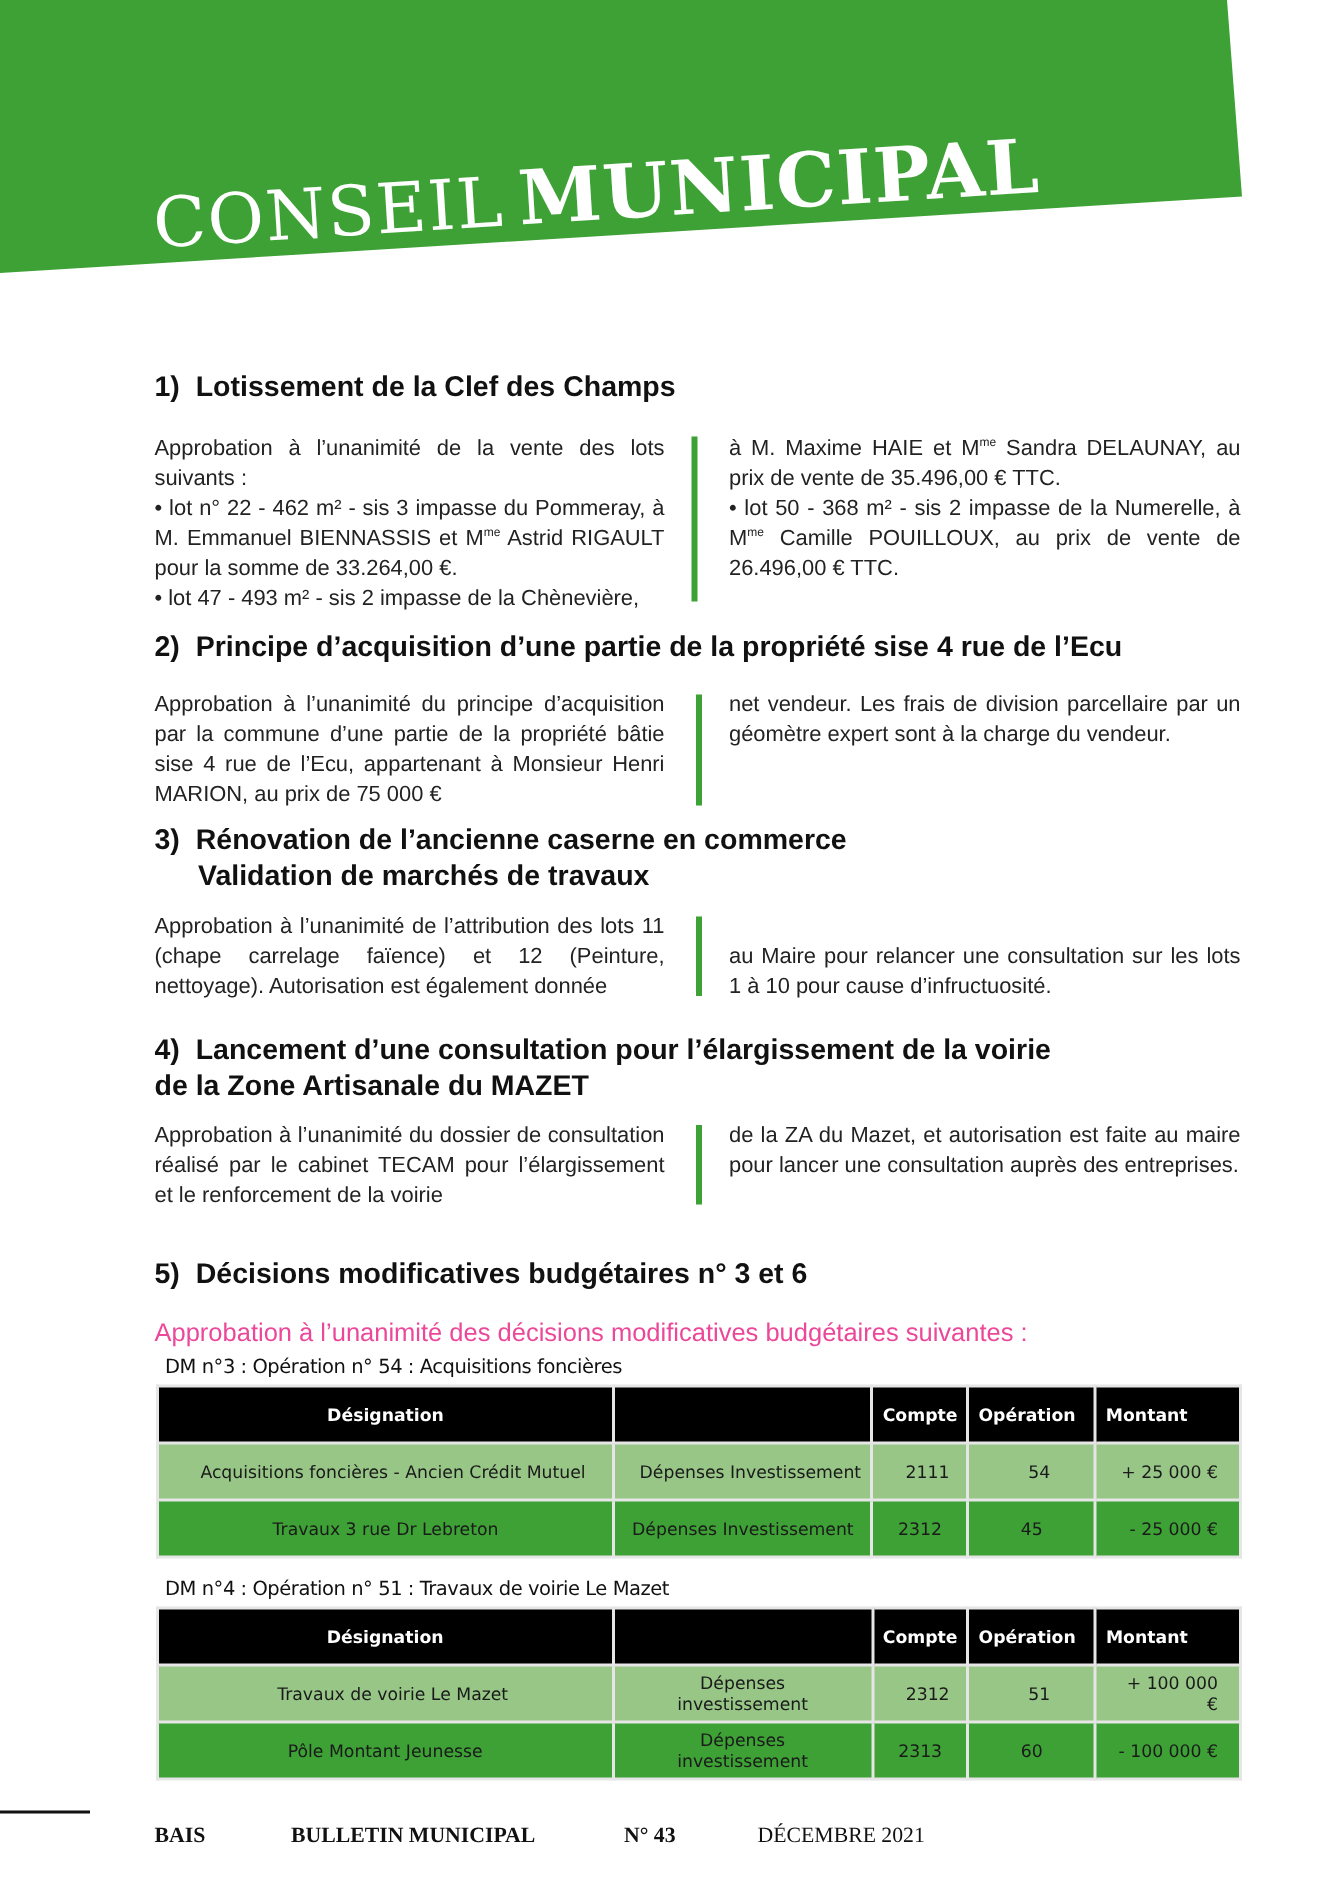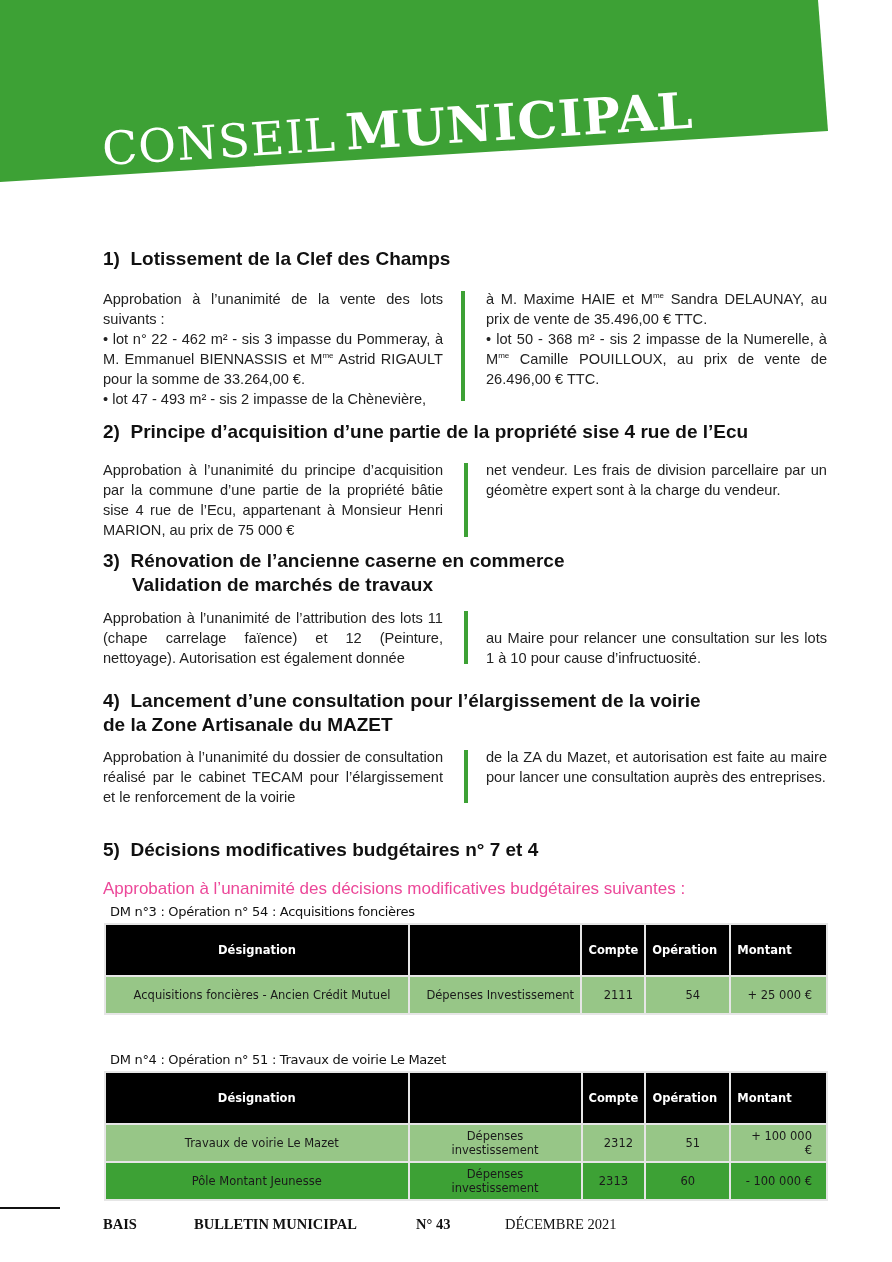--- a/index.html
+++ b/index.html
@@ -36,21 +36,21 @@
   .intro { position: absolute; left: 103px; top: 879px; font-size: 17px; color: #ec4899; white-space: nowrap; }
   .dm-title { position: absolute; left: 110px; font-size: 13px; color: #111; white-space: nowrap; font-family: "DejaVu Sans", sans-serif; letter-spacing: -0.3px; }
 
   table.dm {
     position: absolute; left: 104px; width: 724px; border-collapse: collapse;
     font-family: "DejaVu Sans", sans-serif; font-size: 11.5px; color: #1a1a1a;
   }
   table.dm th, table.dm td {
     border: 2px solid #e6e6e6; text-align: center; vertical-align: middle; padding: 0 6px;
   }
-  table.dm th { background: #000000; color: #ffffff; font-weight: bold; font-size: 11.5px; height: 52px; }
+  table.dm th { background: #000000; color: #ffffff; font-weight: bold; font-size: 11.5px; height: 38px; }
   table.dm th.left { text-align: left; }
   table.dm tr.light td { background: #97c687; padding-left: 16px; }
   table.dm tr.dark td { background: #3da135; }
   table.dm td { height: 38px; line-height: 14px; }
   table.dm td.amount { text-align: right; padding-right: 14px; }
 
   .footer-rule { position: absolute; left: 0; top: 1207px; width: 60px; height: 2px; background: #111; }
   .footer { position: absolute; top: 1216px; font-family: "Liberation Serif", serif; font-size: 14.5px; font-weight: bold; color: #111; white-space: nowrap; }
   .footer.light { font-weight: normal; }
 </style>
@@ -106,21 +106,21 @@
 </div>
 <div class="col left-col" style="top:747px;">
   <p>Approbation à l’unanimité du dossier de consultation réalisé par le cabinet TECAM pour l’élargissement et le renforcement de la voirie</p>
 </div>
 <div class="divider" style="left:464px; top:750px; height:53px;"></div>
 <div class="col right-col" style="top:747px;">
   <p>de la ZA du Mazet, et autorisation est faite au maire pour lancer une consultation auprès des entreprises.</p>
 </div>
 
 <div class="section-title" style="top:838px;">
-  <span>5)</span>&nbsp; <span>Décisions modificatives budgétaires n° 7 et 4</span>
+  <span>5)</span>&nbsp; <span>Décisions modificatives budgétaires n° 3 et 6</span>
 </div>
 <div class="intro">Approbation à l’unanimité des décisions modificatives budgétaires suivantes :</div>
 
 <div class="dm-title" style="top:904px;">DM n°3 : Opération n° 54 : Acquisitions foncières</div>
 <table class="dm" style="top:923px;">
   <colgroup>
       <col style="width:306px">
       <col style="width:173px">
       <col style="width:63px">
       <col style="width:85px">
@@ -133,20 +133,27 @@
     <th>Compte</th>
     <th class="left">Opération</th>
     <th class="left">Montant</th>
   </tr>
   <tr class="light">
     <td>Acquisitions foncières - Ancien Crédit Mutuel</td>
     <td>Dépenses Investissement</td>
     <td>2111</td>
     <td>54</td>
     <td class="amount">+ 25 000 €</td>
+  </tr>
+  <tr class="dark">
+    <td>Travaux 3 rue Dr Lebreton</td>
+    <td>Dépenses Investissement</td>
+    <td>2312</td>
+    <td>45</td>
+    <td class="amount">-  25 000 €</td>
   </tr>
 </tbody>
   </table>
 
 <div class="dm-title" style="top:1052px;">DM n°4 : Opération n° 51 :  Travaux de voirie Le Mazet</div>
 <table class="dm" style="top:1071px;">
   <colgroup>
       <col style="width:306px">
       <col style="width:173px">
       <col style="width:63px">

